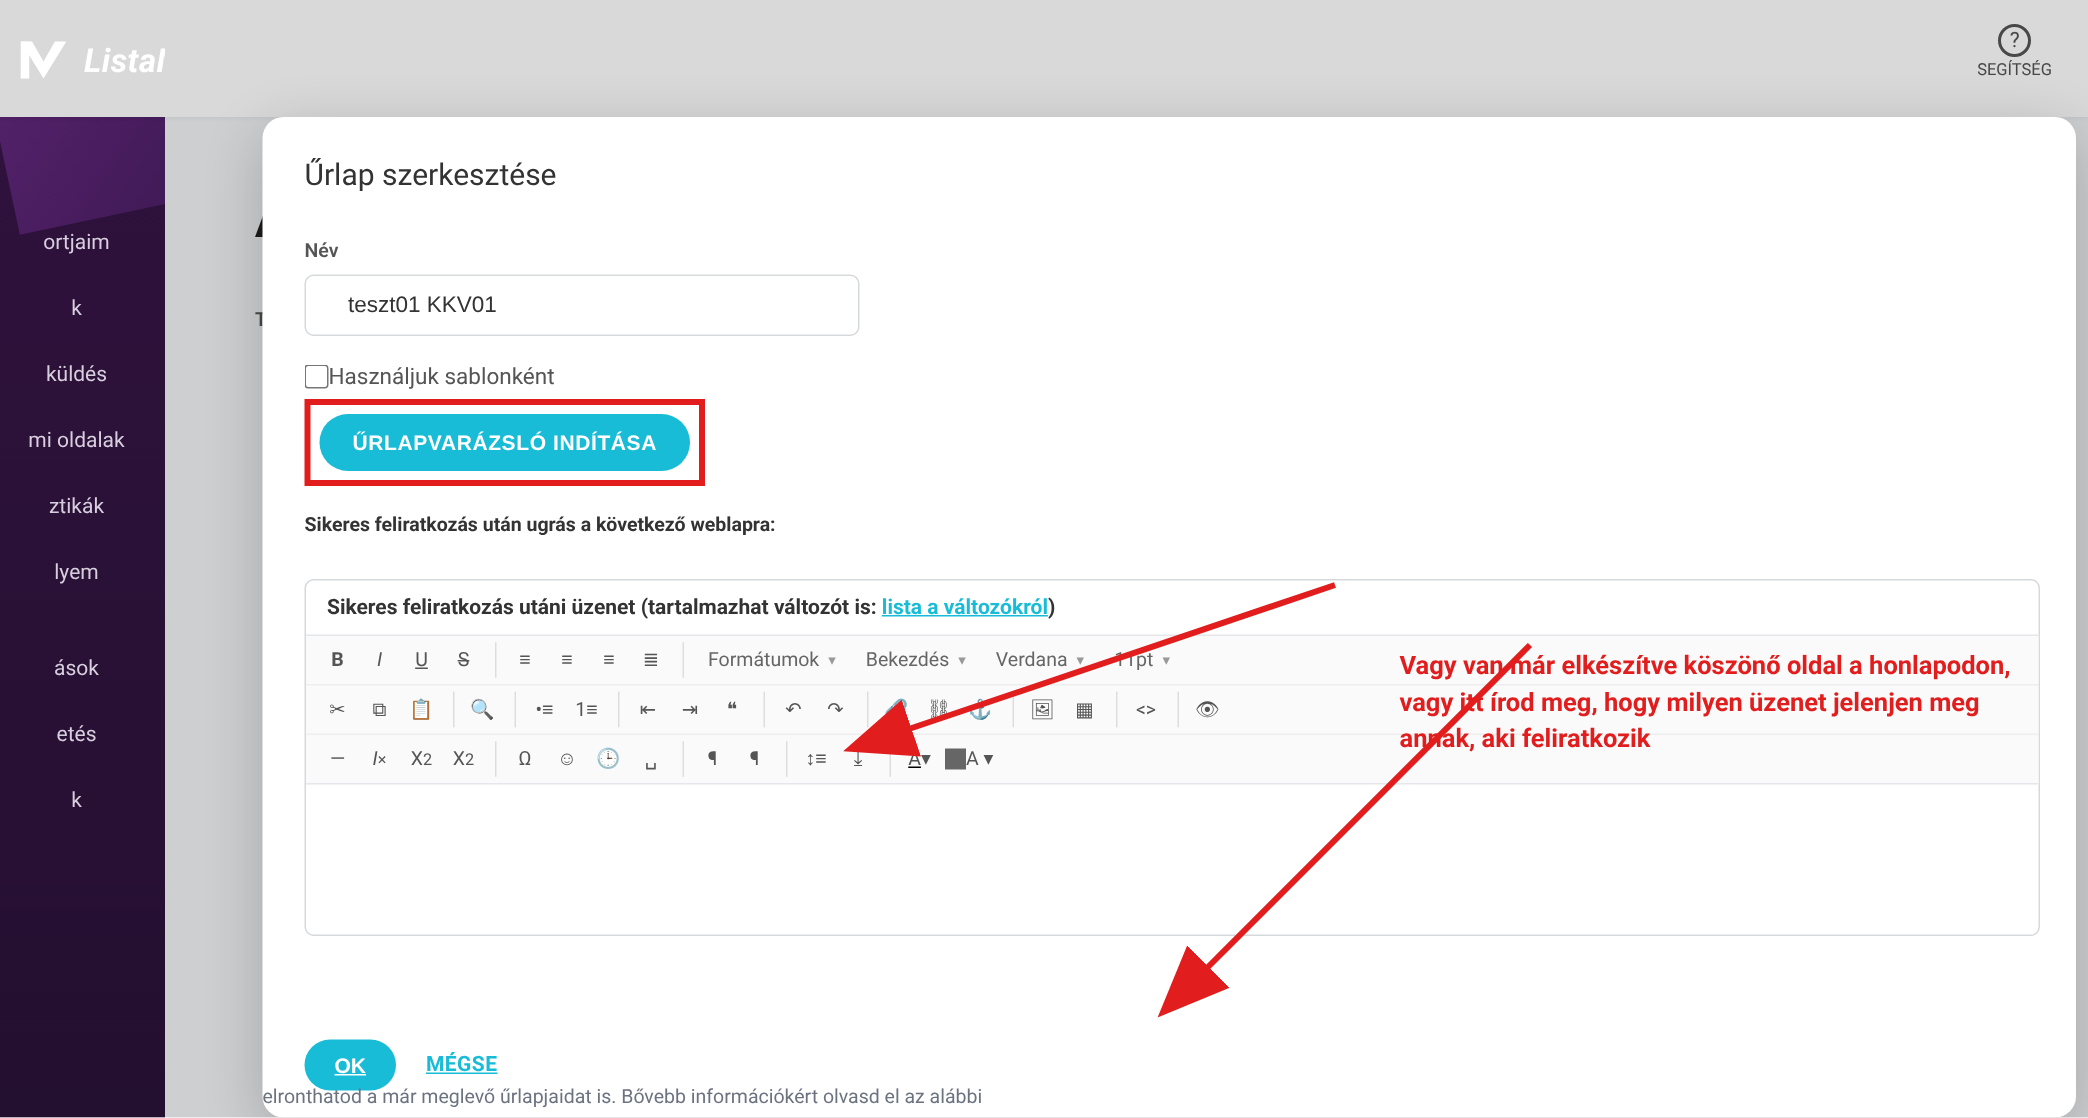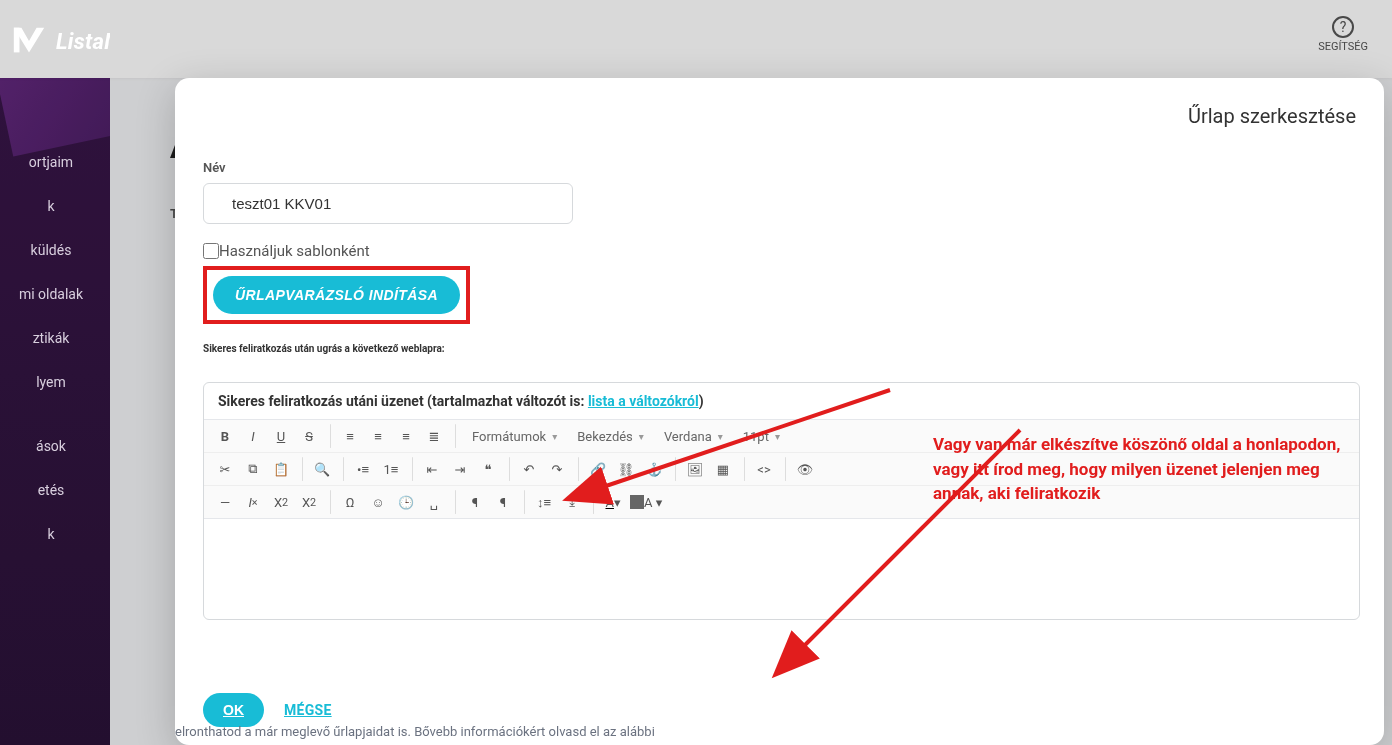--- a/index.html
+++ b/index.html
@@ -17,32 +17,32 @@
   .side-item { position: relative; z-index: 2; padding: 14px 8px 14px 0; text-align: center; font-size: 14px; color: #d8cfde; }
 
   .main-page { position: absolute; left: 110px; right: 0; top: 78px; bottom: 0; padding: 50px 60px; overflow: hidden; }
   .page-title-letter { font-size: 32px; font-weight: 800; color: #222; }
   .page-sub { margin-top: 40px; font-size: 13px; color: #555; font-weight: 600; }
   .partial-text { position: absolute; left: 175px; bottom: 6px; color: #6b7280; font-size: 13px; }
 
   
   .overlay { position: absolute; inset: 0; background: rgba(0,0,0,0.15); }
   .modal { position: absolute; left: 175px; top: 78px; right: 8px; bottom: 0; background: #fff; border-radius: 14px; box-shadow: 0 10px 40px rgba(0,0,0,0.2); display: flex; flex-direction: column; }
-  .modal-title { padding: 26px 28px 10px 28px; font-size: 20px; color: #333; text-align: right; }
+  .modal-title { padding: 26px 28px 10px 28px; font-size: 20px; color: #333; }
   .modal-body { flex: 1; overflow-y: auto; padding: 4px 6px 4px 28px; position: relative; }
   .modal-body-inner { padding-right: 18px; position: relative; }
   .field-label { font-size: 13px; color: #555; font-weight: 600; margin-top: 18px; }
   .text-input { display: block; width: 370px; padding: 11px 28px; font-size: 15px; color: #333; border: 1px solid #d6d9dc; border-radius: 6px; margin-top: 8px; }
   .check-row { display: flex; align-items: center; margin-top: 18px; color: #555; font-size: 15px; }
   .check-row input[type="checkbox"] { width: 16px; height: 16px; }
 
   .highlight-box { display: inline-block; padding: 6px; border: 4px solid #e11d1d; margin-top: 6px; }
-  .wizard-btn { background: #18bcd6; color: #fff; border: none; border-radius: 999px; padding: 11px 22px; font-size: 14px; font-weight: 700; letter-spacing: 0.4px; cursor: pointer; font-style: italic; }
-
-  .bold-label { font-size: 10px; font-weight: 700; color: #333; margin-top: 18px; line-height: 1.4; }
+  .wizard-btn { background: #18bcd6; color: #fff; border: none; border-radius: 999px; padding: 11px 22px; font-size: 14px; font-weight: 700; letter-spacing: 0.4px; cursor: pointer; }
+
+  .bold-label { font-size: 13px; font-weight: 700; color: #333; margin-top: 18px; line-height: 1.4; }
   .redirect-input { display: block; width: 370px; padding: 12px 12px; font-size: 15px; border: 2px solid #111; border-radius: 2px; margin-top: 8px; color: #888; }
 
   .annotation-text { position: absolute; top: 272px; left: 730px; width: 420px; color: #e11d1d; font-size: 17px; font-weight: 700; line-height: 1.45; }
 
   .editor-wrap { margin-top: 26px; border: 1px solid #d6d9dc; border-radius: 6px; }
   .editor-heading { padding: 10px 14px; font-size: 14px; font-weight: 700; color: #333; }
   .editor-heading a { color: #18bcd6; text-decoration: underline; }
   .toolbar { border-top: 1px solid #e5e7eb; border-bottom: 1px solid #e5e7eb; background: #fafafa; }
   .tool-row { display: flex; align-items: center; padding: 4px 8px; flex-wrap: nowrap; }
   .tool-row + .tool-row { border-top: 1px solid #eee; }

